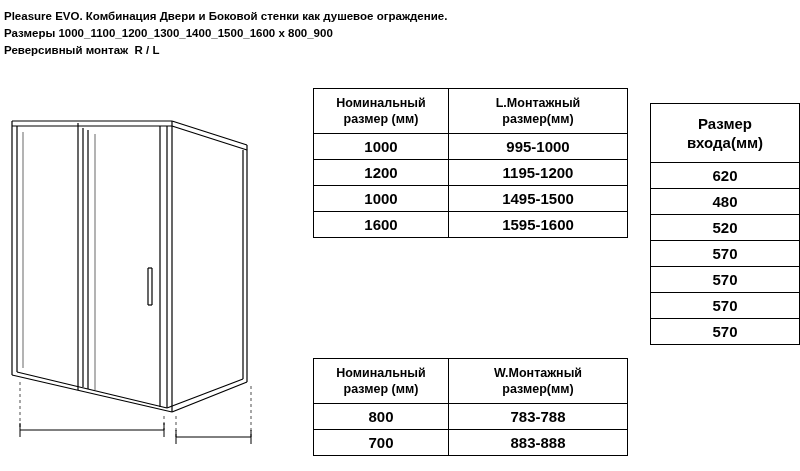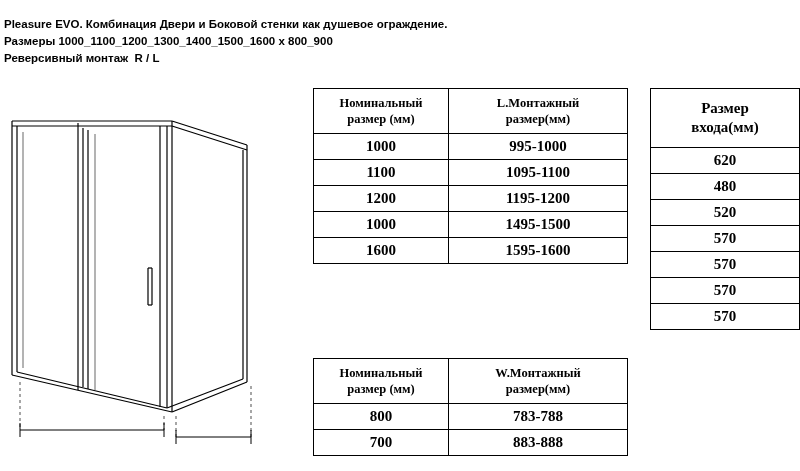--- a/index.html
+++ b/index.html
@@ -13,21 +13,21 @@
     position: relative;
     font-family: "Liberation Sans", sans-serif;
     color: #000000;
     overflow: hidden;
   }
 
   
   .header {
     position: absolute;
     left: 4px;
-    top: 16px;
+    top: 8px;
     width: 700px;
   }
   .header .line {
     font-size: 11.5px;
     font-weight: bold;
     line-height: 17px;
     white-space: pre;
     letter-spacing: 0px;
   }
 
@@ -43,21 +43,21 @@
 
   
   table.t {
     border-collapse: collapse;
     position: absolute;
     background: #fff;
   }
   table.t th, table.t td {
     border: 1px solid #000;
     text-align: center;
-    font-family: Liberation Serif, serif;
+    font-family: Liberation Sans, sans-serif;
   }
   table.t th {
     font-size: 12.5px;
     font-weight: bold;
     line-height: 16px;
     padding: 6px 4px;
   }
   table.t td {
     font-size: 15px;
     font-weight: bold;
@@ -69,21 +69,21 @@
   #table-nominal-length { left: 313px; top: 88px; }
   #table-nominal-length th.c1 { width: 126px; }
   #table-nominal-length th.c2 { width: 170px; }
 
   
   #table-nominal-width { left: 313px; top: 358px; }
   #table-nominal-width th.c1 { width: 126px; }
   #table-nominal-width th.c2 { width: 170px; }
 
   
-  #table-entrance { left: 650px; top: 88px; padding-left: 45px; }
+  #table-entrance { left: 650px; top: 103px; padding-left: 45px; }
   #table-entrance th.c1 { width: 140px; font-size: 15px; line-height: 19px; padding: 10px 4px; }
 
   .nowrap { white-space: pre; }
 </style>
 </head>
 <body>
 
 <div class="header">
   <div class="line">Pleasure EVO. Комбинация Двери и Боковой стенки как душевое ограждение.</div>
   <div class="line">Размеры 1000_1100_1200_1300_1400_1500_1600 x 800_900</div>
@@ -159,24 +159,20 @@
       <th class="c2 nowrap">L.Монтажный
 размер(мм)</th>
     </tr>
   </thead>
   <tbody>
     <tr>
       <td>1000</td>
       <td>995-1000</td>
     </tr>
     <tr>
-      <td>1100</td>
-      <td>1095-1100</td>
-    </tr>
-    <tr>
       <td>1200</td>
       <td>1195-1200</td>
     </tr>
     <tr>
       <td>1000</td>
       <td>1495-1500</td>
     </tr>
     <tr>
       <td>1600</td>
       <td>1595-1600</td>

